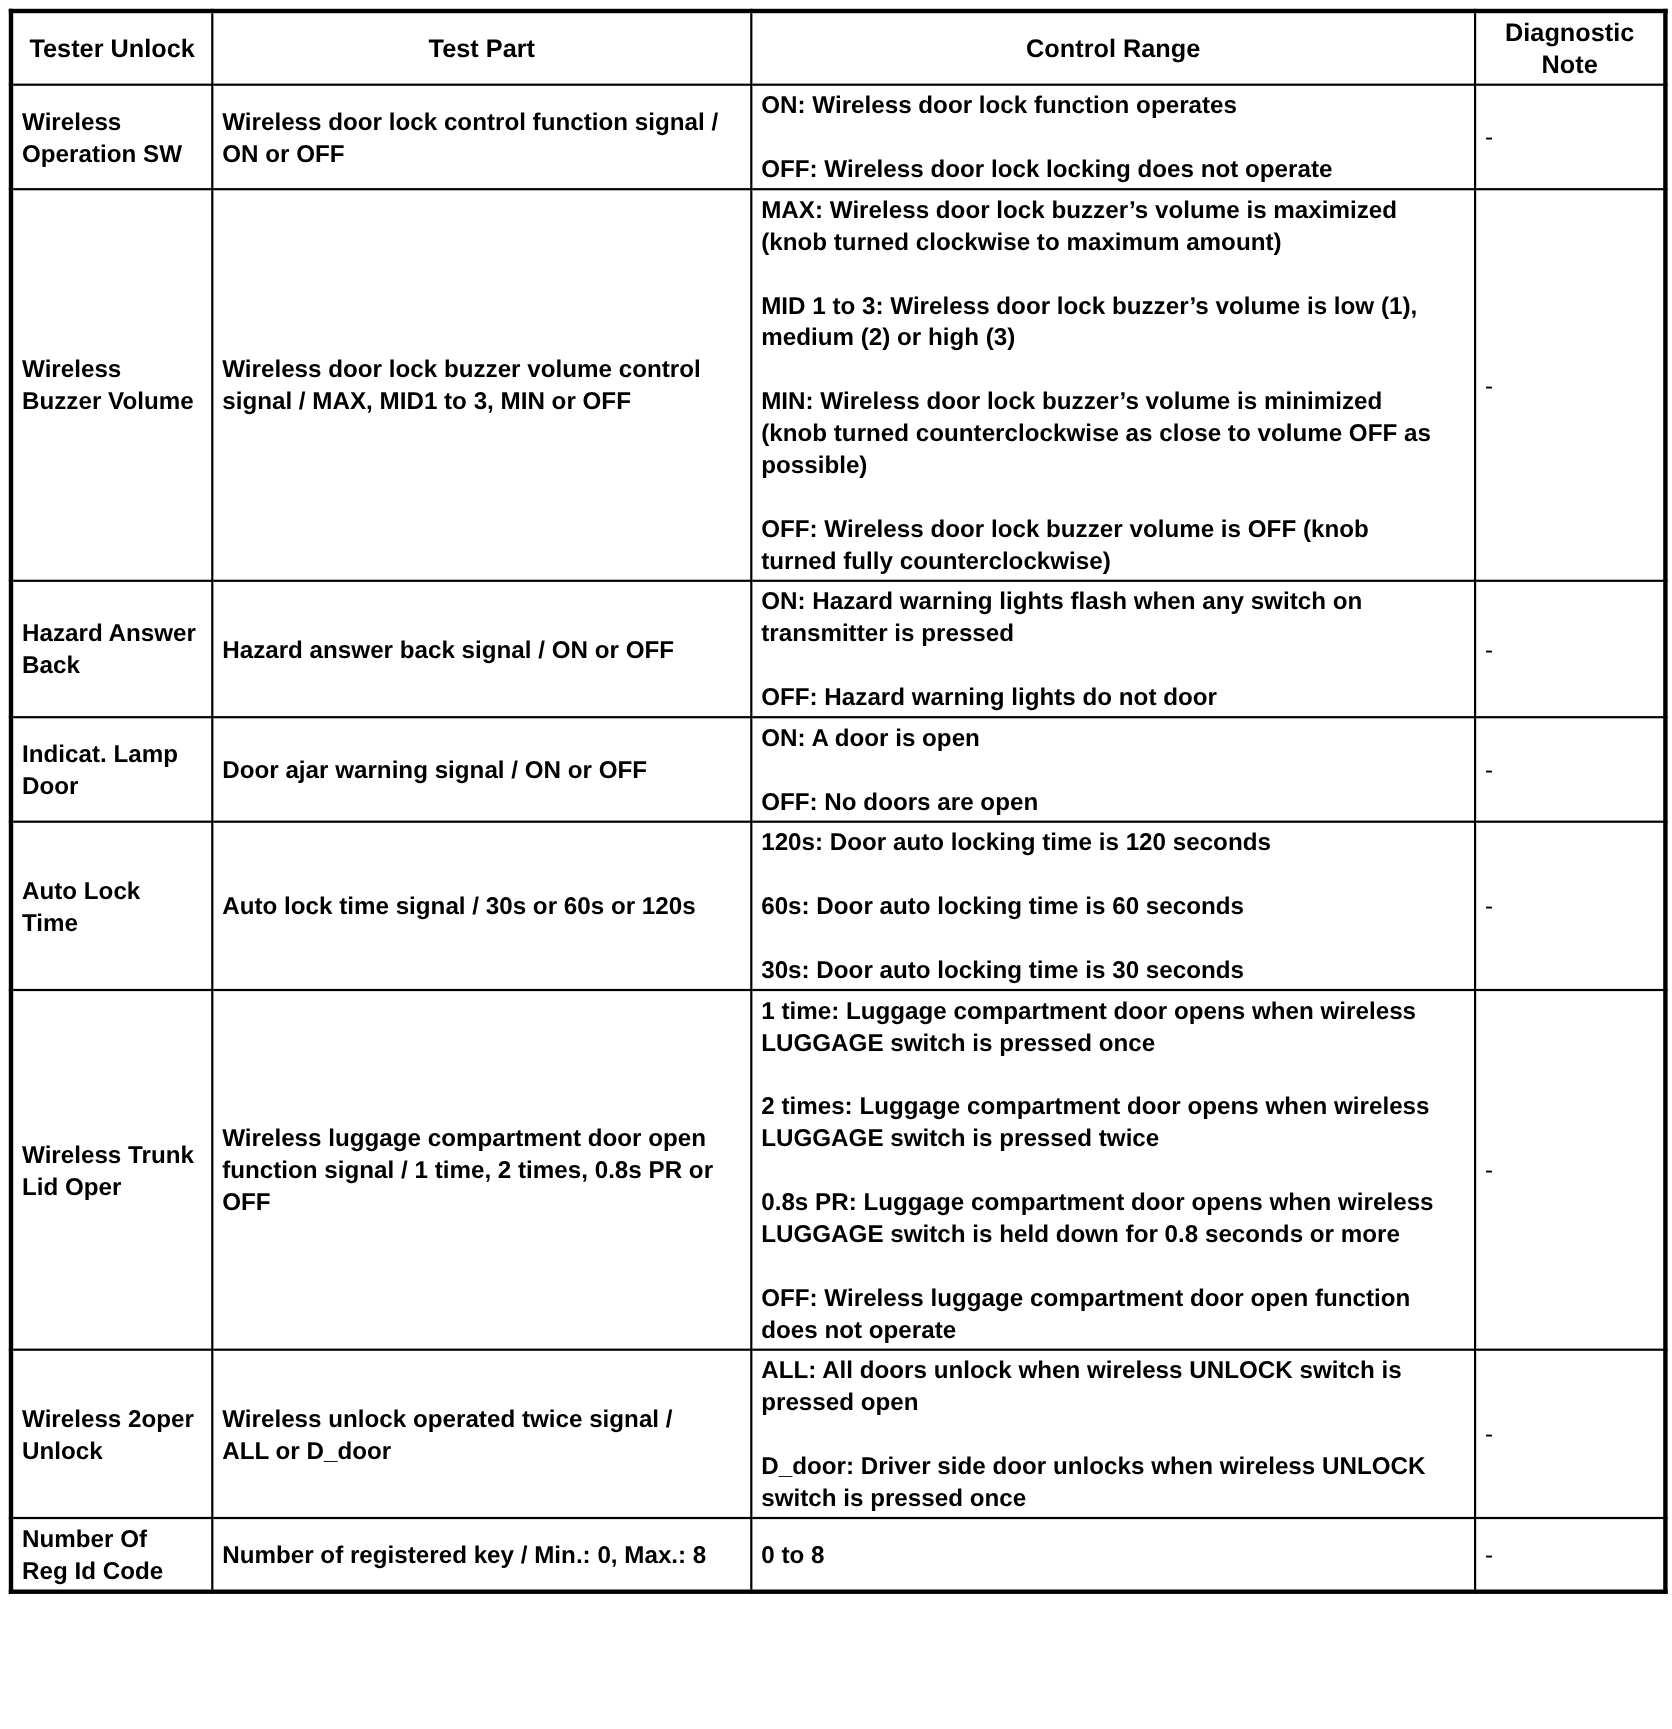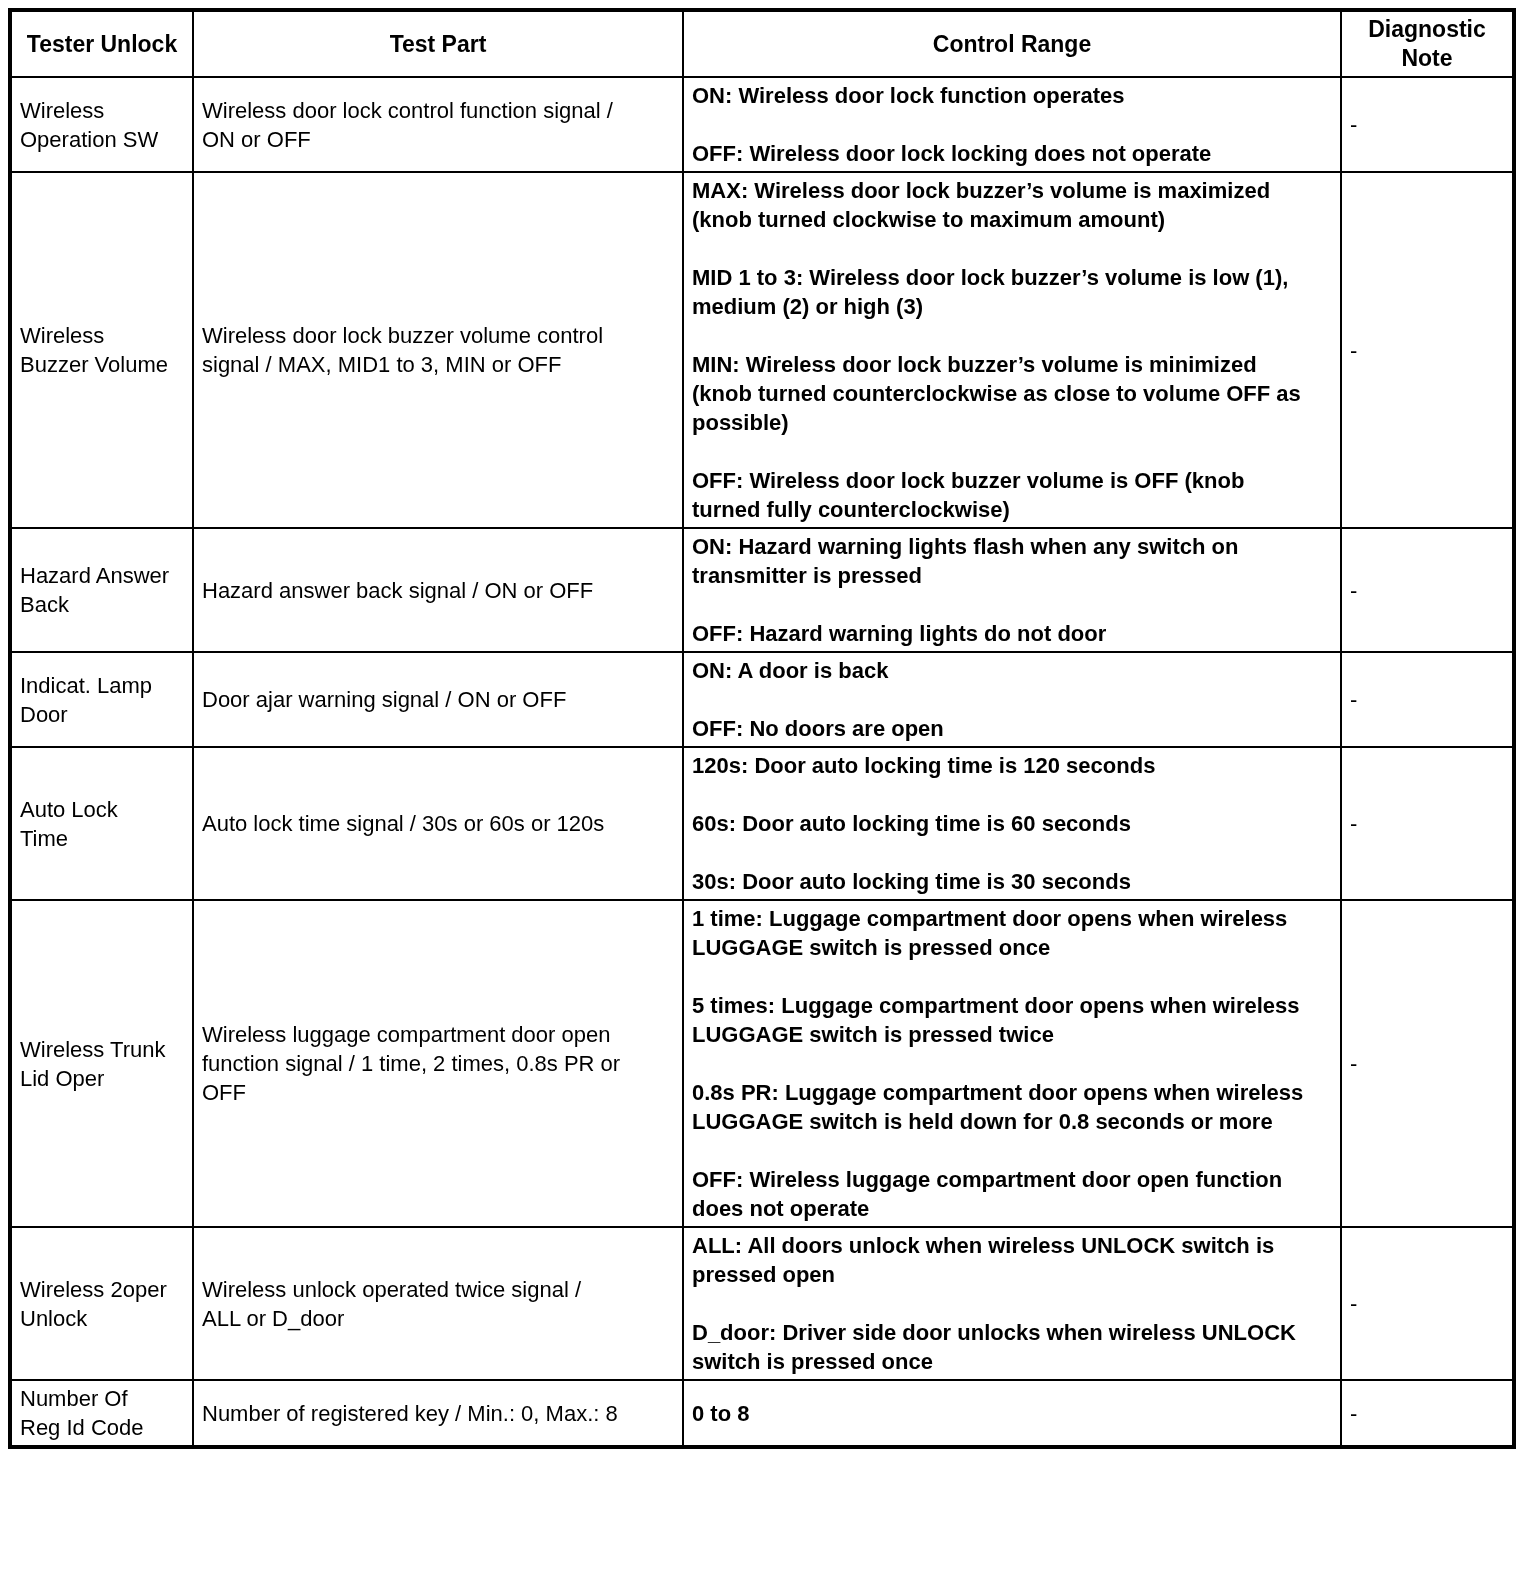--- a/index.html
+++ b/index.html
@@ -26,21 +26,21 @@
   }
   th {
     font-weight: bold;
     text-align: center;
     font-size: 23px;
     height: 66px;
     white-space: pre-line;
     vertical-align: middle;
     padding: 3px 4px;
   }
-  td.tester-cell, td.testpart-cell { white-space: pre-line; }
+  td.tester-cell, td.testpart-cell { white-space: pre-line; font-weight: bold; }
   td.control-cell { vertical-align: middle; }
   .cr-p { white-space: pre-line; font-weight: bold; }
   .cr-p + .cr-p { margin-top: 29px; }
   td.note-cell { vertical-align: middle; text-align: left; }
 </style>
 </head>
 <body>
 
 <table>
   <colgroup>
@@ -97,21 +97,21 @@
 transmitter is pressed</div>
           <div class="cr-p">OFF: Hazard warning lights do not door</div>
         </td>
         <td class="note-cell">-</td>
       </tr>
       <tr>
         <td class="tester-cell">Indicat. Lamp
 Door</td>
         <td class="testpart-cell">Door ajar warning signal / ON or OFF</td>
         <td class="control-cell">
-          <div class="cr-p">ON: A door is back</div>
+          <div class="cr-p">ON: A door is open</div>
           <div class="cr-p">OFF: No doors are open</div>
         </td>
         <td class="note-cell">-</td>
       </tr>
       <tr>
         <td class="tester-cell">Auto Lock
 Time</td>
         <td class="testpart-cell">Auto lock time signal / 30s or 60s or 120s</td>
         <td class="control-cell">
           <div class="cr-p">120s: Door auto locking time is 120 seconds</div>
@@ -122,21 +122,21 @@
       </tr>
       <tr>
         <td class="tester-cell">Wireless Trunk
 Lid Oper</td>
         <td class="testpart-cell">Wireless luggage compartment door open
 function signal / 1 time, 2 times, 0.8s PR or
 OFF</td>
         <td class="control-cell">
           <div class="cr-p">1 time: Luggage compartment door opens when wireless
 LUGGAGE switch is pressed once</div>
-          <div class="cr-p">5 times: Luggage compartment door opens when wireless
+          <div class="cr-p">2 times: Luggage compartment door opens when wireless
 LUGGAGE switch is pressed twice</div>
           <div class="cr-p">0.8s PR: Luggage compartment door opens when wireless
 LUGGAGE switch is held down for 0.8 seconds or more</div>
           <div class="cr-p">OFF: Wireless luggage compartment door open function
 does not operate</div>
         </td>
         <td class="note-cell">-</td>
       </tr>
       <tr>
         <td class="tester-cell">Wireless 2oper

